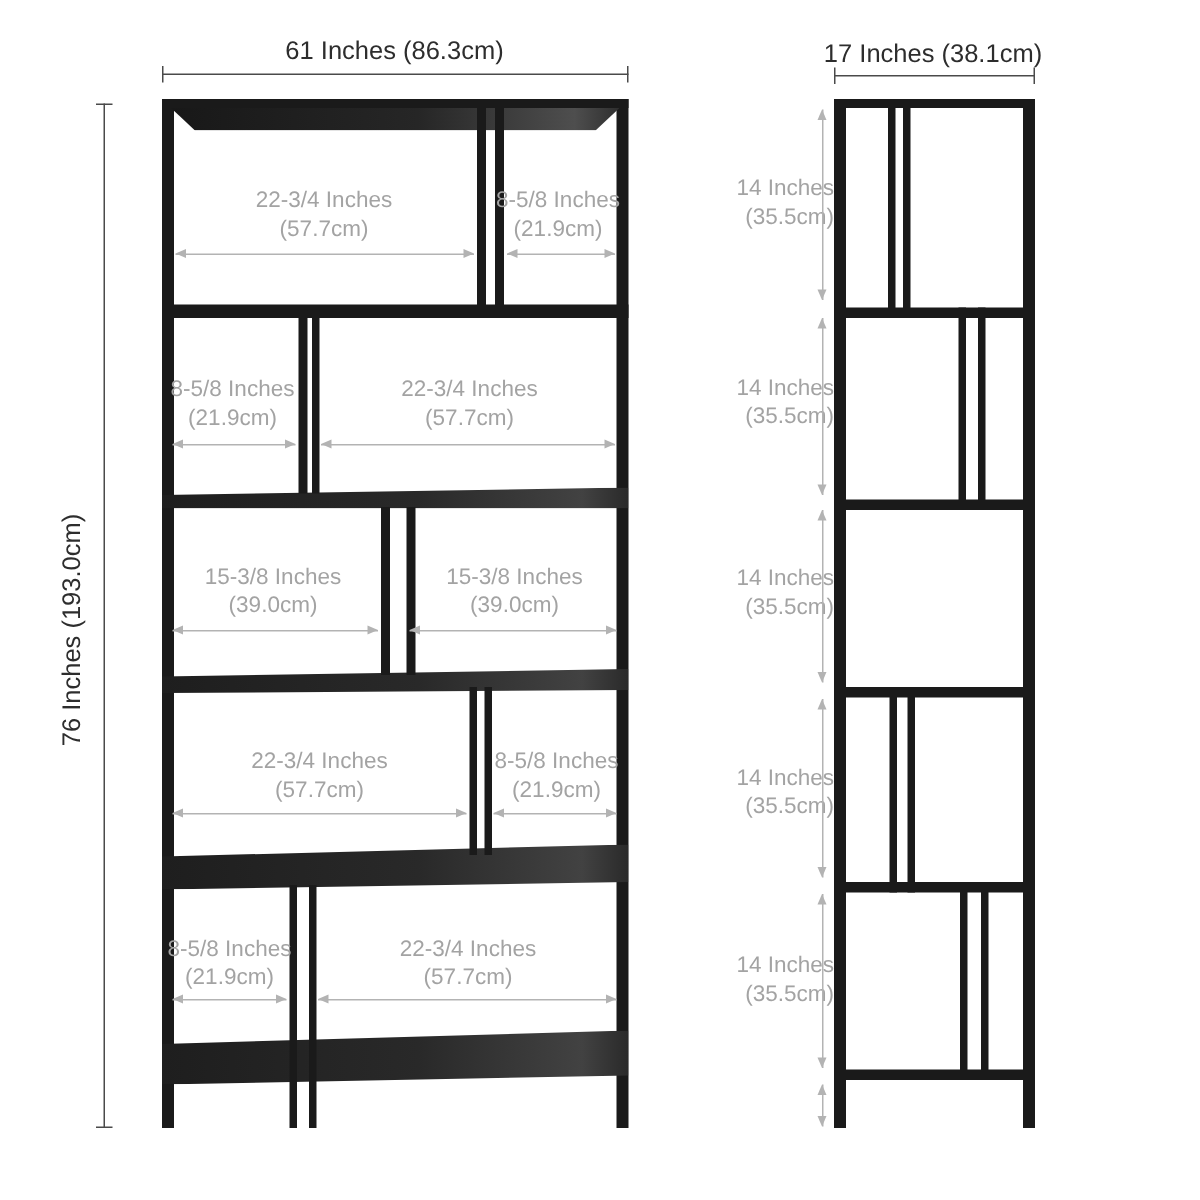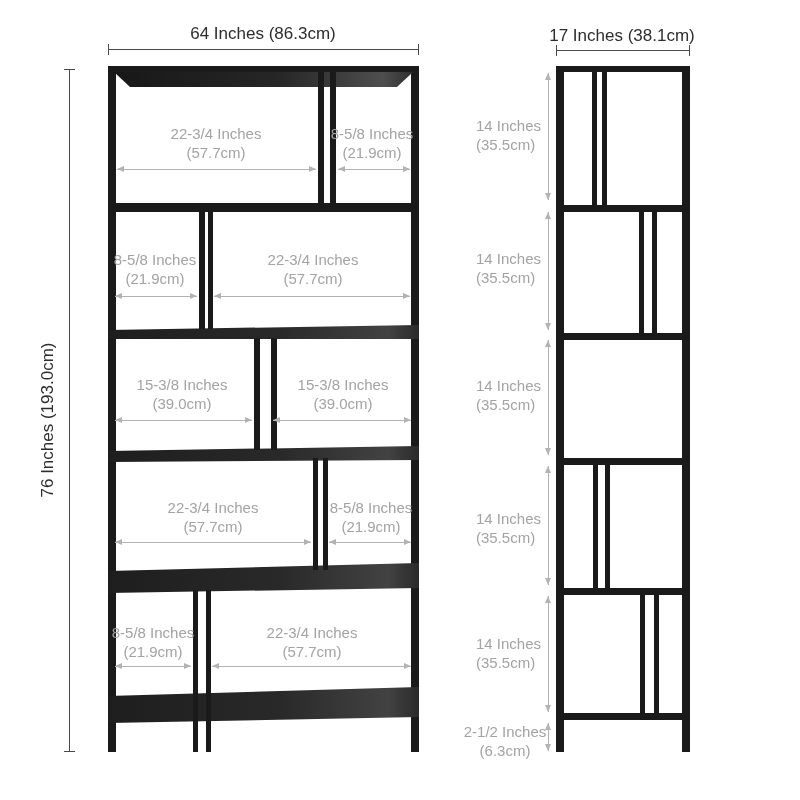--- a/index.html
+++ b/index.html
@@ -3,21 +3,21 @@
 <meta charset="utf-8">
 <style>
   html,body{margin:0;padding:0;background:#fff;}
   .stage{position:relative;width:800px;height:800px;background:#ffffff;overflow:hidden;
          font-family:"Liberation Sans",sans-serif;}
   .bar{position:absolute;background:#1a1a1a;}
   .topface{position:absolute;background:linear-gradient(90deg,#181818,#262626 55%,#4e4e4e 90%,#2e2e2e);
            clip-path:polygon(0 0,100% 0,calc(100% - 16px) 100%,16px 100%);}
   .shelf{position:absolute;background:linear-gradient(90deg,#1e1e1e,#292929 55%,#424242 90%,#2a2a2a);}
   .glabel{position:absolute;color:#a3a3a3;font-size:15px;line-height:19px;text-align:center;white-space:nowrap;}
-  .glabel.la{text-align:left;}
+  .glabel.la{text-align:right;}
   .harrow{position:absolute;height:1px;background:#b3b3b3;}
   .harrow::before{content:"";position:absolute;left:0;top:-3px;width:0;height:0;
     border-top:3.5px solid transparent;border-bottom:3.5px solid transparent;border-right:7px solid #b3b3b3;}
   .harrow::after{content:"";position:absolute;right:0;top:-3px;width:0;height:0;
     border-top:3.5px solid transparent;border-bottom:3.5px solid transparent;border-left:7px solid #b3b3b3;}
   .varrow{position:absolute;width:1px;background:#b3b3b3;}
   .varrow::before{content:"";position:absolute;top:0;left:-3px;width:0;height:0;
     border-left:3.5px solid transparent;border-right:3.5px solid transparent;border-bottom:7px solid #b3b3b3;}
   .varrow::after{content:"";position:absolute;bottom:0;left:-3px;width:0;height:0;
     border-left:3.5px solid transparent;border-right:3.5px solid transparent;border-top:7px solid #b3b3b3;}
@@ -71,21 +71,21 @@
     <div class="bar" style="left:592px;top:66px;width:5px;height:146px;"></div>
     <div class="bar" style="left:602px;top:66px;width:5px;height:146px;"></div>
     <div class="bar" style="left:639px;top:205px;width:5px;height:135px;"></div>
     <div class="bar" style="left:652px;top:205px;width:5px;height:135px;"></div>
     <div class="bar" style="left:593px;top:458px;width:5px;height:137px;"></div>
     <div class="bar" style="left:605px;top:458px;width:5px;height:137px;"></div>
     <div class="bar" style="left:640px;top:588px;width:5px;height:132px;"></div>
     <div class="bar" style="left:654px;top:588px;width:5px;height:132px;"></div>
   </div>
 
-  <div class="dtext" style="left:163px;top:24px;width:200px;">64 Inches (86.3cm)</div>
+  <div class="dtext" style="left:163px;top:24px;width:200px;">61 Inches (86.3cm)</div>
   <div class="dlineh" style="left:108px;top:49px;width:311px;"></div>
 
   <div class="dtext" style="left:522px;top:26px;width:200px;">17 Inches (38.1cm)</div>
   <div class="dlineh" style="left:556px;top:50px;width:134px;"></div>
 
   <div class="dlinev" style="left:69px;top:69px;height:683px;"></div>
   <div class="dtext" style="left:-62px;top:410px;width:220px;height:20px;transform:rotate(-90deg);">76 Inches (193.0cm)</div>
 
   <div class="glabel" style="left:131px;top:124px;width:170px;">
     <div>22-3/4 Inches</div>
@@ -165,19 +165,15 @@
     <div>(35.5cm)</div>
   </div>
   <div class="varrow" style="left:548px;top:466px;height:119px;"></div>
 
   <div class="glabel la" style="left:476px;top:634px;width:80px;">
     <div>14 Inches</div>
     <div>(35.5cm)</div>
   </div>
   <div class="varrow" style="left:548px;top:596px;height:116px;"></div>
 
-  <div class="glabel" style="left:455px;top:722px;width:100px;">
-    <div>2-1/2 Inches</div>
-    <div>(6.3cm)</div>
-  </div>
   <div class="varrow" style="left:548px;top:723px;height:28px;"></div>
 
 </div>
 
 </body></html>

